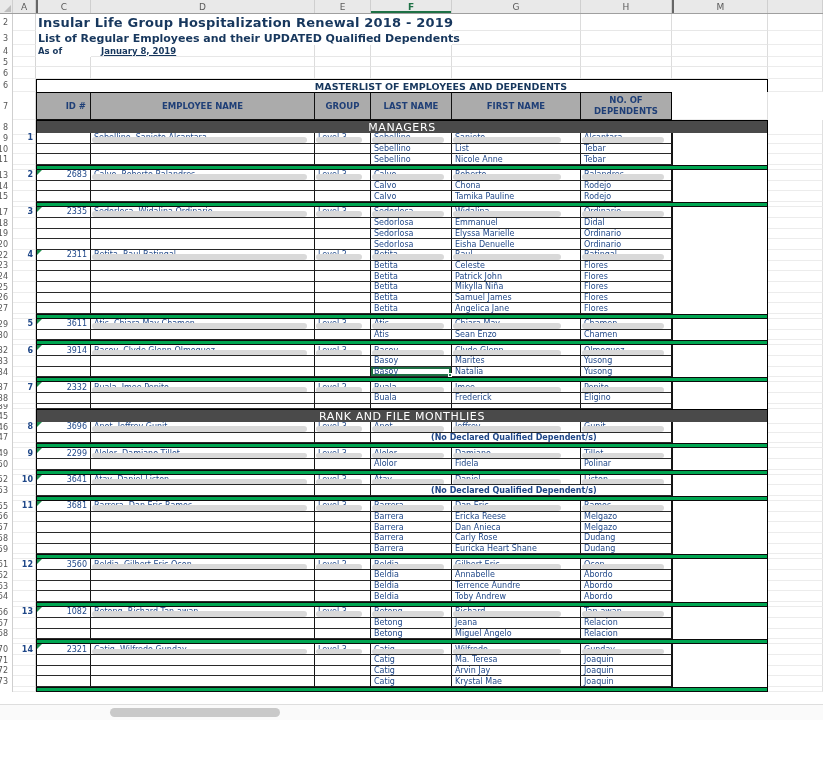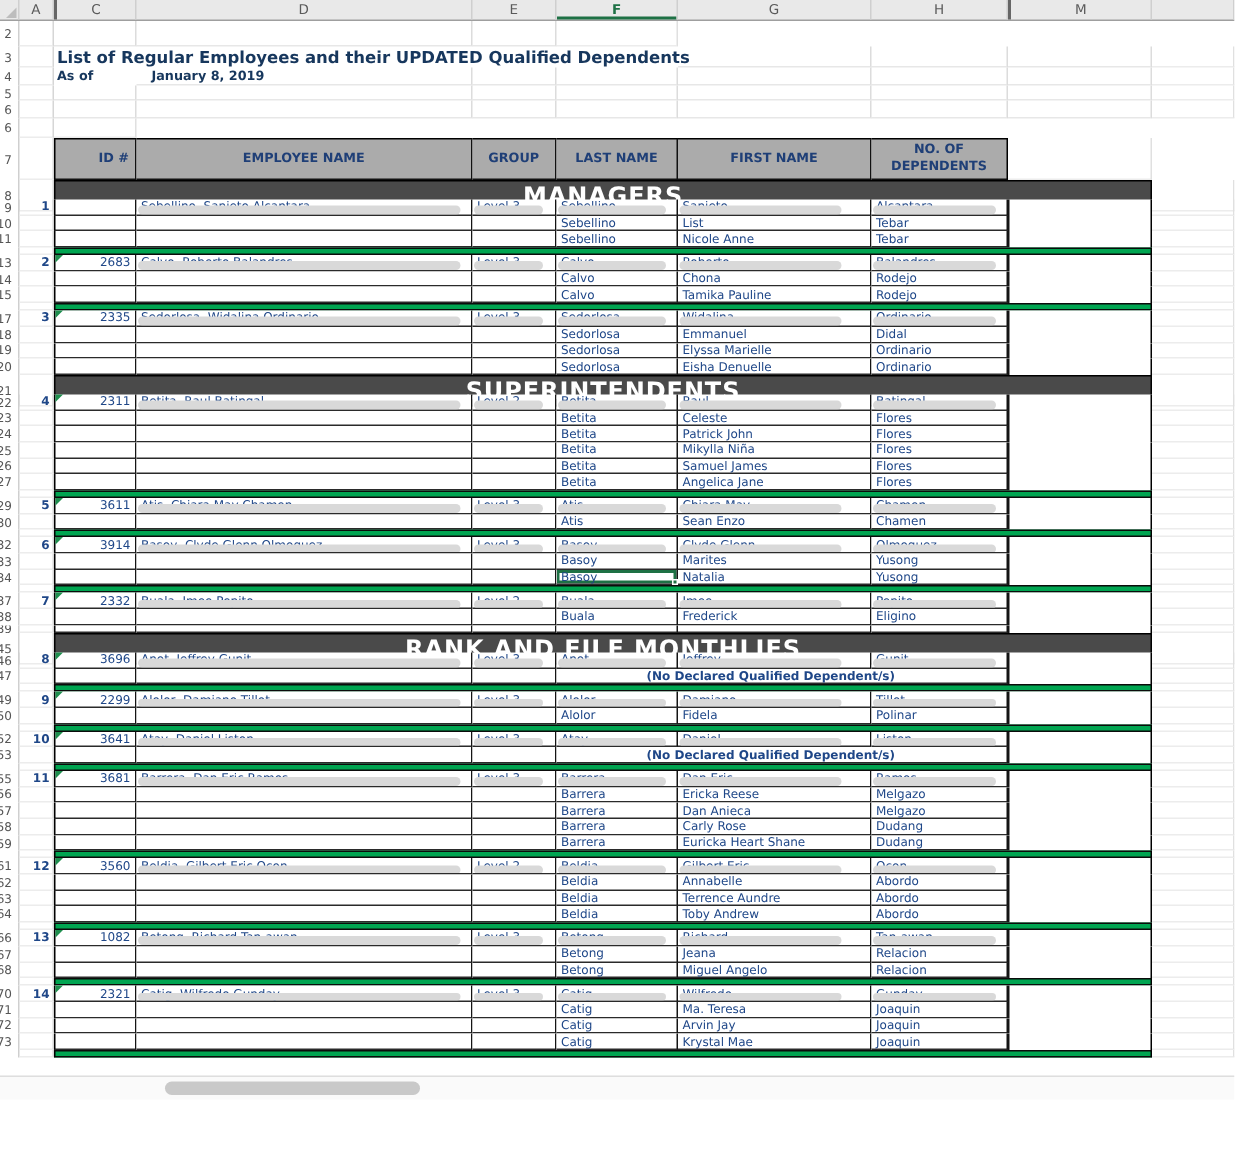--- a/index.html
+++ b/index.html
@@ -27,21 +27,21 @@
   .acol .t{font-weight:bold;padding-right:2px;}
   .after{border-right:1px solid #e0e0e0;border-bottom:1px solid #ececec;}
   .gc{border-right:1px solid #dcdcdc;border-bottom:1px solid #e7e7e7;}
 
   
   .h17{height:17px}.h14{height:14px}.h12{height:12px}.h10{height:10px}
   .tspan{grid-column:3/7;}
   .title1{font-weight:bold;font-size:13px;color:#17375D;letter-spacing:.2px;padding-left:2px;}
   .title2{font-weight:bold;font-size:11px;color:#17375D;padding-left:2px;}
   .asof{font-weight:bold;font-size:8.5px;color:#17375D;padding-left:2px;}
-  .jan{padding-left:10px;}
+  .jan{padding-left:10px;text-decoration:underline;}
 
   
   .mrow{height:13px}
   .mtitle{grid-column:3/10;border:1.6px solid #000;border-bottom:none;
     justify-content:center;padding-left:78px;background:#fff;}
   .mtitle .t{font-weight:bold;font-size:9.5px;color:#17375D;}
 
   
   .hdr{height:28px;}
   .hc{background:#ABABAB;border-right:1px solid #111;border-top:1.6px solid #000;
@@ -58,21 +58,21 @@
   .band{height:13px;}
   .sep{height:5px;}
   .tb{border-right:1px solid #141414;border-bottom:1px solid #2a2a2a;background:#fff;}
   .tb .t{padding-left:3px;}
   .c{border-left:1.6px solid #000;justify-content:flex-end;}
   .c .t{padding-left:0;padding-right:3px;}
   .mcol{border-left:1px solid #141414;border-right:1.6px solid #000;background:#fff;}
   .bandcell{grid-column:3/10;background:#4A4A4A;border-left:1.6px solid #000;
     border-right:1.6px solid #000;border-top:1px solid #000;border-bottom:1px solid #000;
     justify-content:center;}
-  .bandcell .t{color:#fff;font-weight:bold;font-size:16px;letter-spacing:.6px;text-align:right;}
+  .bandcell .t{color:#fff;font-weight:normal;font-size:11px;letter-spacing:.6px;text-align:right;}
   .sepcell{grid-column:3/10;background:#00A551;border-left:1.6px solid #000;
     border-right:1.6px solid #000;border-top:1px solid #0b0b0b;border-bottom:1px solid #0b0b0b;}
   .fgh{grid-column:6/9;justify-content:flex-start;}
   .fgh .t{font-weight:bold;padding-left:60px;}
   .tri{position:absolute;left:0;top:0;width:0;height:0;
     border-top:5px solid #1E8F4E;border-right:5px solid transparent;}
   .sel{box-shadow:inset 0 0 0 2px #1E7145;z-index:2;}
   .handle{position:absolute;right:-1px;bottom:-1px;width:4px;height:4px;
     background:#1E7145;border:1px solid #fff;z-index:3;}
 
@@ -122,20 +122,23 @@
         <span class="cl">M</span>
       </div>
     <div class="cell"></div>
   </div>
 
   <div class="row h17">
     <div class="cell rn">
         <span class="t">2</span>
       </div>
     <div class="cell acol"></div>
+    <div class="cell tspan">
+        <span class="t title1">Insular Life Group Hospitalization Renewal 2018 - 2019</span>
+      </div>
     <div class="cell gc"></div>
     <div class="cell gc"></div>
     <div class="cell gc"></div>
     <div class="cell after"></div>
   </div>
   <div class="row h14">
     <div class="cell rn">
         <span class="t">3</span>
       </div>
     <div class="cell acol"></div>
@@ -192,20 +195,23 @@
     <div class="cell gc"></div>
     <div class="cell gc"></div>
     <div class="cell after"></div>
   </div>
 
   <div class="row mrow">
     <div class="cell rn">
         <span class="t">6</span>
       </div>
     <div class="cell acol"></div>
+    <div class="cell mtitle">
+        <span class="t">MASTERLIST OF EMPLOYEES AND DEPENDENTS</span>
+      </div>
     <div class="cell after"></div>
   </div>
 
   <div class="row hdr">
     <div class="cell rn">
         <span class="t">7</span>
       </div>
     <div class="cell acol"></div>
     <div class="cell hc hid first">
         <span class="t">ID #</span>
@@ -512,30 +518,20 @@
         <div class="cell tb">
           <span class="t">Sedorlosa</span>
         </div>
         <div class="cell tb">
           <span class="t">Eisha Denuelle</span>
         </div>
         <div class="cell tb">
           <span class="t">Ordinario</span>
         </div>
         <div class="cell mcol"></div>
-        <div class="cell after"></div>
-      </div>
-      <div class="row band">
-        <div class="cell rn">
-          <span class="t">21</span>
-        </div>
-        <div class="cell acol"></div>
-        <div class="cell bandcell" style="grid-column: 3 / 10;">
-          <span class="t">SUPERINTENDENTS</span>
-        </div>
         <div class="cell after"></div>
       </div>
       <div class="row emp">
         <div class="cell rn">
           <span class="t">22</span>
         </div>
         <div class="cell acol">
           <span class="t">4</span>
         </div>
         <div class="cell tb c">

